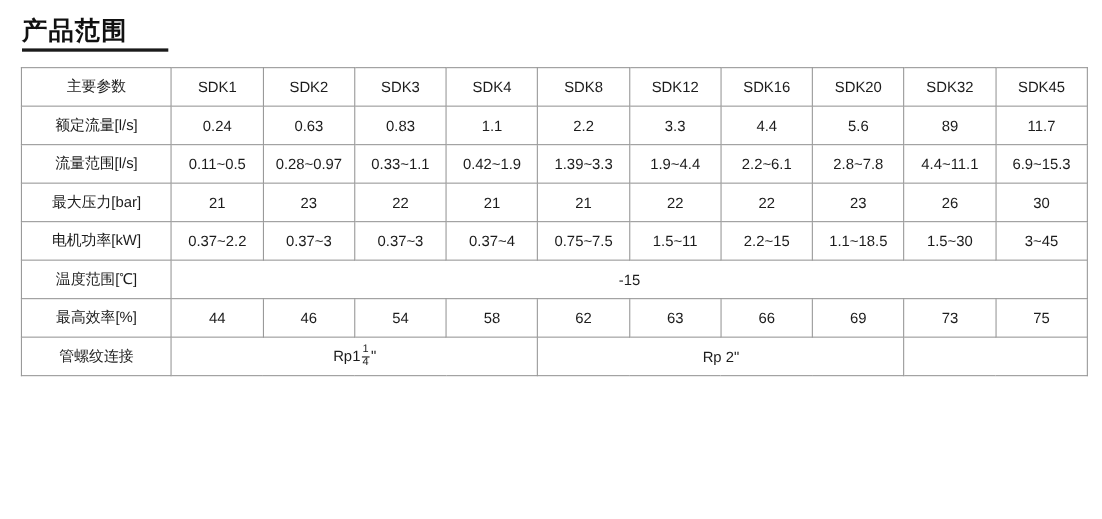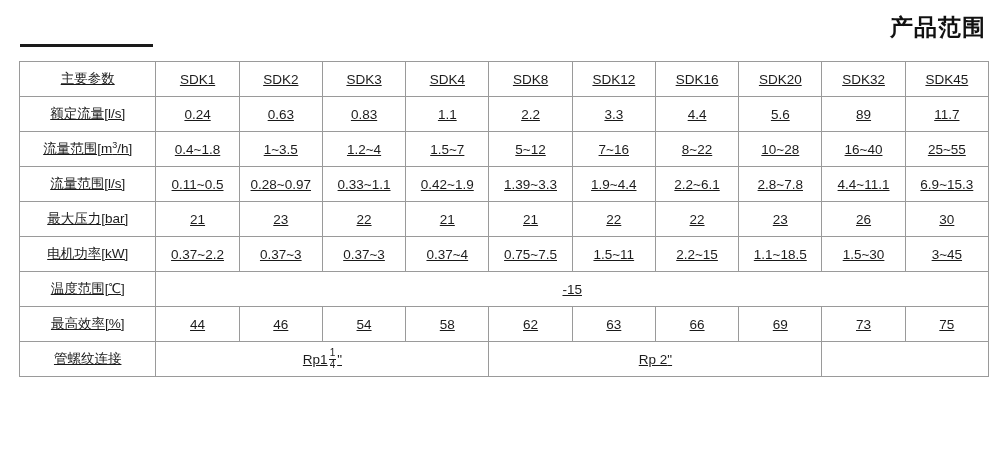--- a/index.html
+++ b/index.html
@@ -22,34 +22,32 @@
     padding: 10px 16px 0 16px;
     position: relative;
   }
   .title {
     font-size: 23px;
     font-weight: bold;
     letter-spacing: 1px;
     color: #111;
     margin: 2px 0 0 4px;
     line-height: 30px;
-    text-align: right;
   }
   .title-rule {
     width: 133px;
     height: 3px;
     background: #1a1a1a;
     margin: 2px 0 0 4px;
   }
   table.spec {
     border-collapse: collapse;
     width: 970px;
     margin: 14px 0 0 3px;
     table-layout: fixed;
-    text-decoration: underline;
   }
   table.spec td {
     border: 1px solid #9a9a9a;
     height: 35px;
     text-align: center;
     vertical-align: middle;
     font-size: 13.5px;
     color: #1c1c1c;
     padding: 0 2px;
     box-sizing: border-box;
@@ -122,33 +120,20 @@
         <td class="datacell">0.83</td>
         <td class="datacell">1.1</td>
         <td class="datacell">2.2</td>
         <td class="datacell">3.3</td>
         <td class="datacell">4.4</td>
         <td class="datacell">5.6</td>
         <td class="datacell">89</td>
         <td class="datacell">11.7</td>
       </tr>
 
-      <tr>
-        <td class="rowhead"><span>流量范围[m</span><span class="sup">3</span><span>/h]</span></td>
-        <td class="datacell">0.4~1.8</td>
-        <td class="datacell">1~3.5</td>
-        <td class="datacell">1.2~4</td>
-        <td class="datacell">1.5~7</td>
-        <td class="datacell">5~12</td>
-        <td class="datacell">7~16</td>
-        <td class="datacell">8~22</td>
-        <td class="datacell">10~28</td>
-        <td class="datacell">16~40</td>
-        <td class="datacell">25~55</td>
-      </tr>
 
       <tr>
         <td class="rowhead">流量范围[l/s]</td>
         <td class="datacell">0.11~0.5</td>
         <td class="datacell">0.28~0.97</td>
         <td class="datacell">0.33~1.1</td>
         <td class="datacell">0.42~1.9</td>
         <td class="datacell">1.39~3.3</td>
         <td class="datacell">1.9~4.4</td>
         <td class="datacell">2.2~6.1</td>

